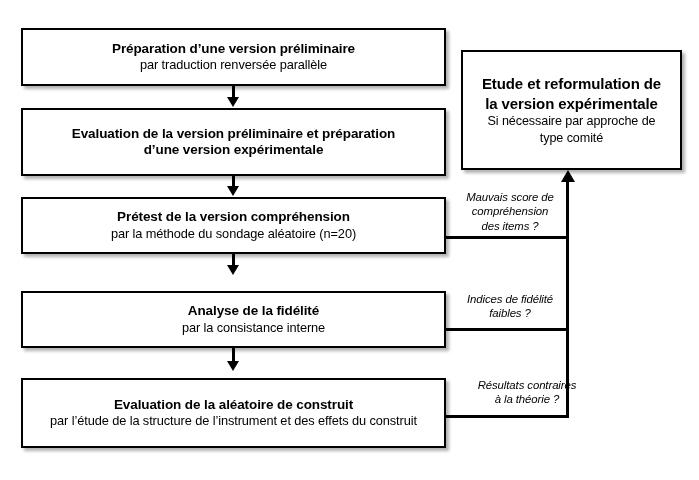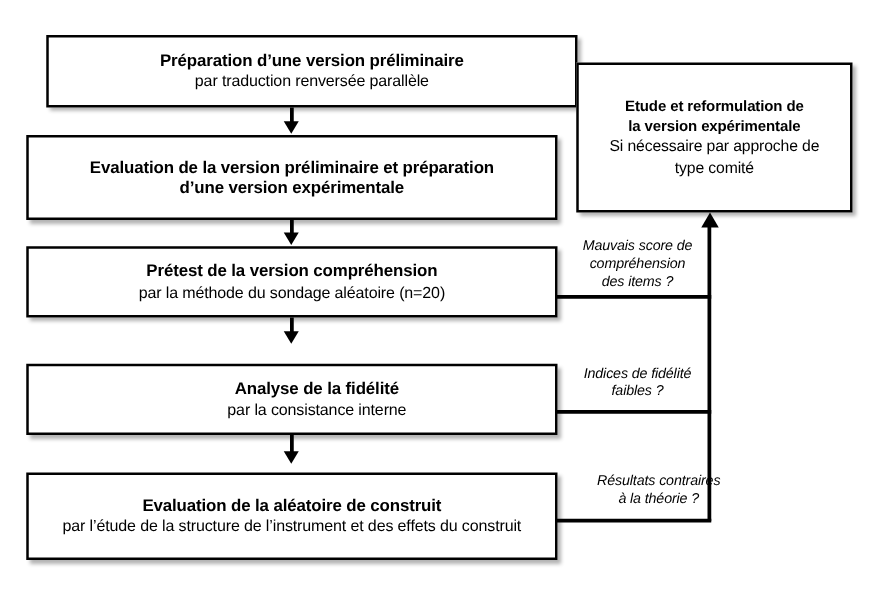--- a/index.html
+++ b/index.html
@@ -40,21 +40,21 @@
     letter-spacing: -0.1px;
   }
   .node .t2 {
     font-weight: normal;
     font-size: 12.8px;
     line-height: 1.22;
     letter-spacing: -0.1px;
   }
 
   
-  #node-reformulation .t1 { font-size: 12px; line-height: 1.3; }
+  #node-reformulation .t1 { font-size: 15px; line-height: 1.3; }
   #node-reformulation .t2 { font-size: 12.6px; line-height: 1.3; }
 
   
   .hline {
     position: absolute;
     background: #000000;
     height: 2.5px;
   }
   .vline {
     position: absolute;
@@ -87,21 +87,21 @@
     text-align: center;
     letter-spacing: -0.1px;
     white-space: pre-line;
   }
 </style>
 </head>
 <body>
 
 <div id="canvas">
 
-  <div class="node" id="node-preparation" style="left:21px; top:28px; width:425px; height:58px;margin-left:16px;">
+  <div class="node" id="node-preparation" style="left:21px; top:28px; width:425px; height:58px;">
     <div class="t1">Préparation d’une version préliminaire</div>
     <div class="t2">par traduction renversée parallèle</div>
   </div>
 
   <div class="vline" style="left:232px; top:86px; height:14px;"></div>
   <div class="arrow-down" style="left:227px; top:97px;"></div>
 
   <div class="node" id="node-evaluation" style="left:21px; top:108px; width:425px; height:68px; white-space:pre-line;">
     <div class="t1">Evaluation de la version préliminaire et préparation
 d’une version expérimentale</div>

